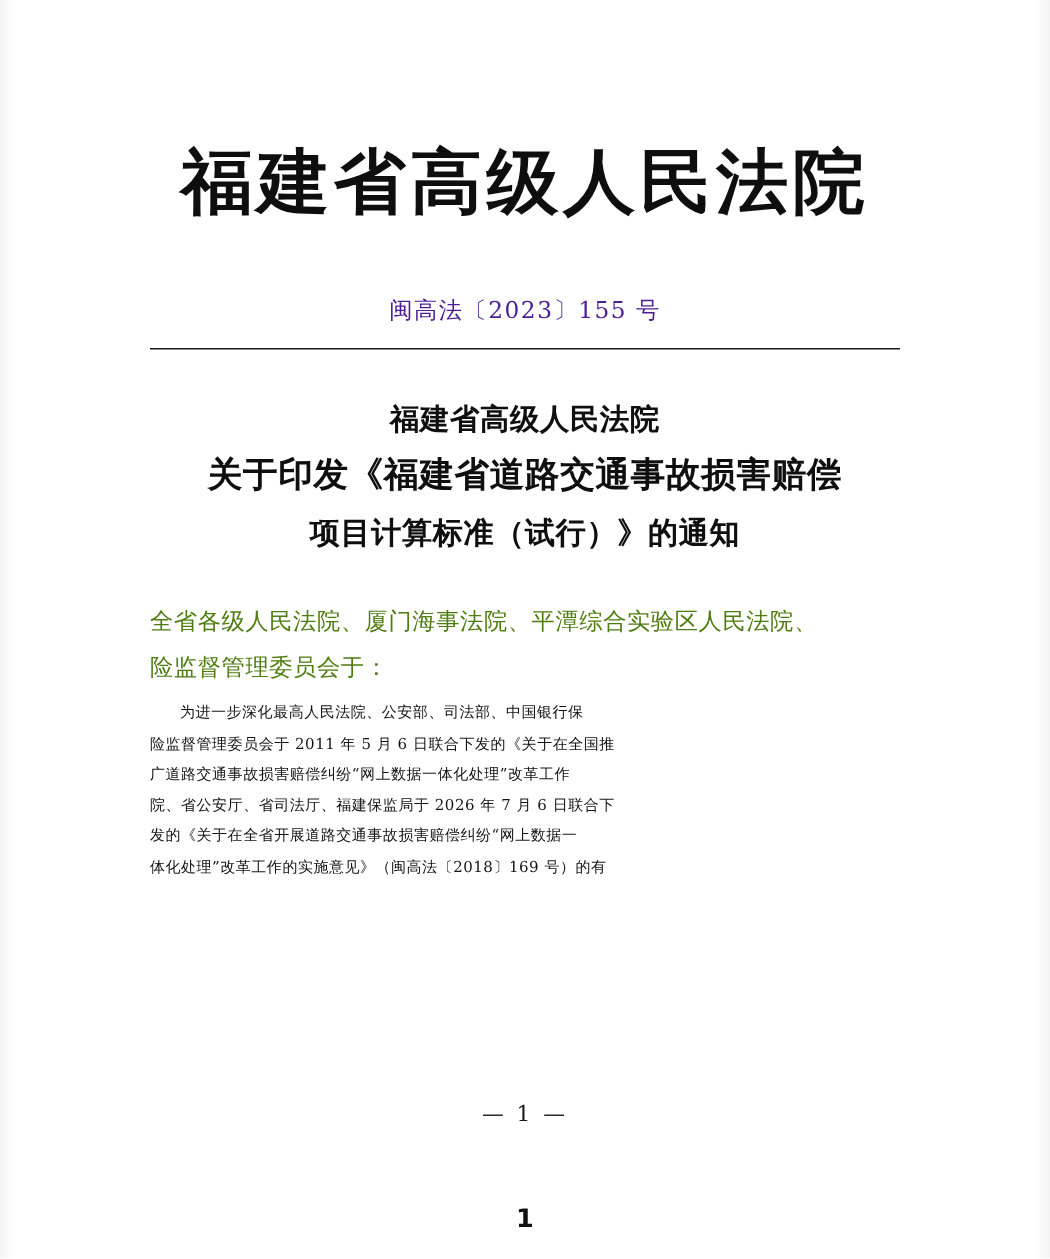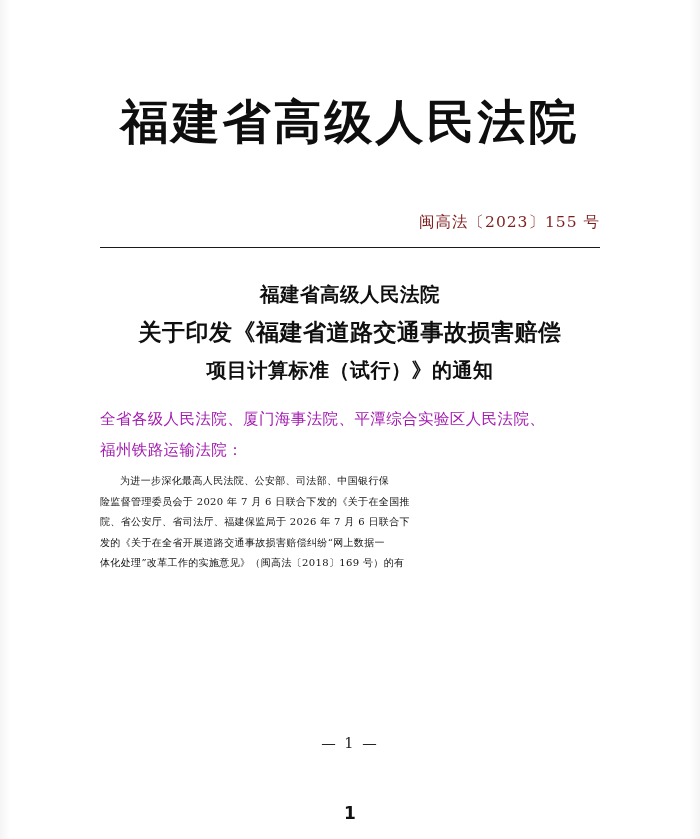--- a/index.html
+++ b/index.html
@@ -36,25 +36,25 @@
     font-family: "DejaVu Serif", "Liberation Serif", serif;
     font-weight: 700;
     font-size: 47px;
     letter-spacing: 3px;
     color: #0e0e0e;
     line-height: 1.12;
     white-space: nowrap;
     transform: scaleX(1.02);
   }
   .doc-number {
-    margin-top: 63px;
-    text-align: right;
+    margin-top: 48px;
+    text-align: center;
     font-size: 15.5px;
     letter-spacing: 1px;
-    color: #7f1d1d;
+    color: #4c1d95;
     font-family: "DejaVu Serif", "Liberation Serif", serif;
   }
   .rule {
     margin: 14px 0 0 0;
     height: 1.6px;
     background: #1a1a1a;
     width: 100%;
   }
   .title-block {
     margin-top: 30px;
@@ -66,26 +66,26 @@
     color: #0f0f0f;
   }
   .title-line {
     display: block;
     white-space: nowrap;
   }
   .title-line.l1 { font-size: 19.5px; }
   .title-line.l2 { font-size: 23px; }
   .title-line.l3 { font-size: 20px; }
   .addressee {
-    margin-top: 16px;
+    margin-top: 26px;
     font-size: 15.5px;
     line-height: 2.05;
     letter-spacing: 0.4px;
     text-align: justify;
-    color: #a21caf;
+    color: #4d7c0f;
   }
   .addressee .ln { display: block; }
   .para {
     margin-top: 4px;
     font-size: 10px;
     line-height: 2.05;
     letter-spacing: 0.35px;
     color: #131313;
     text-align: justify;
   }
@@ -142,26 +142,27 @@
     <div class="rule"></div>
 
     <div class="title-block">
       <span class="title-line l1">福建省高级人民法院</span>
       <span class="title-line l2">关于印发《福建省道路交通事故损害赔偿</span>
       <span class="title-line l3">项目计算标准（试行）》的通知</span>
     </div>
 
     <div class="addressee">
       <span class="ln">全省各级人民法院、厦门海事法院、平潭综合实验区人民法院、</span>
-      <span class="ln">福州铁路运输法院：</span>
+      <span class="ln">险监督管理委员会于：</span>
     </div>
 
     <div class="para">
       <span class="ln indent">为进一步深化最高人民法院、公安部、司法部、中国银行保</span>
-      <span class="ln">险监督管理委员会于 2020 年 7 月 6 日联合下发的《关于在全国推</span>
+      <span class="ln">险监督管理委员会于 2011 年 5 月 6 日联合下发的《关于在全国推</span>
+      <span class="ln">广道路交通事故损害赔偿纠纷“网上数据一体化处理”改革工作</span>
       <span class="ln">院、省公安厅、省司法厅、福建保监局于 2026 年 7 月 6 日联合下</span>
       <span class="ln">发的《关于在全省开展道路交通事故损害赔偿纠纷“网上数据一</span>
       <span class="ln">体化处理”改革工作的实施意见》（闽高法〔2018〕169 号）的有</span>
     </div>
 
   </div>
 
   <div class="page-num">— 1 —</div>
 
   <div class="sheet-num">1</div>

